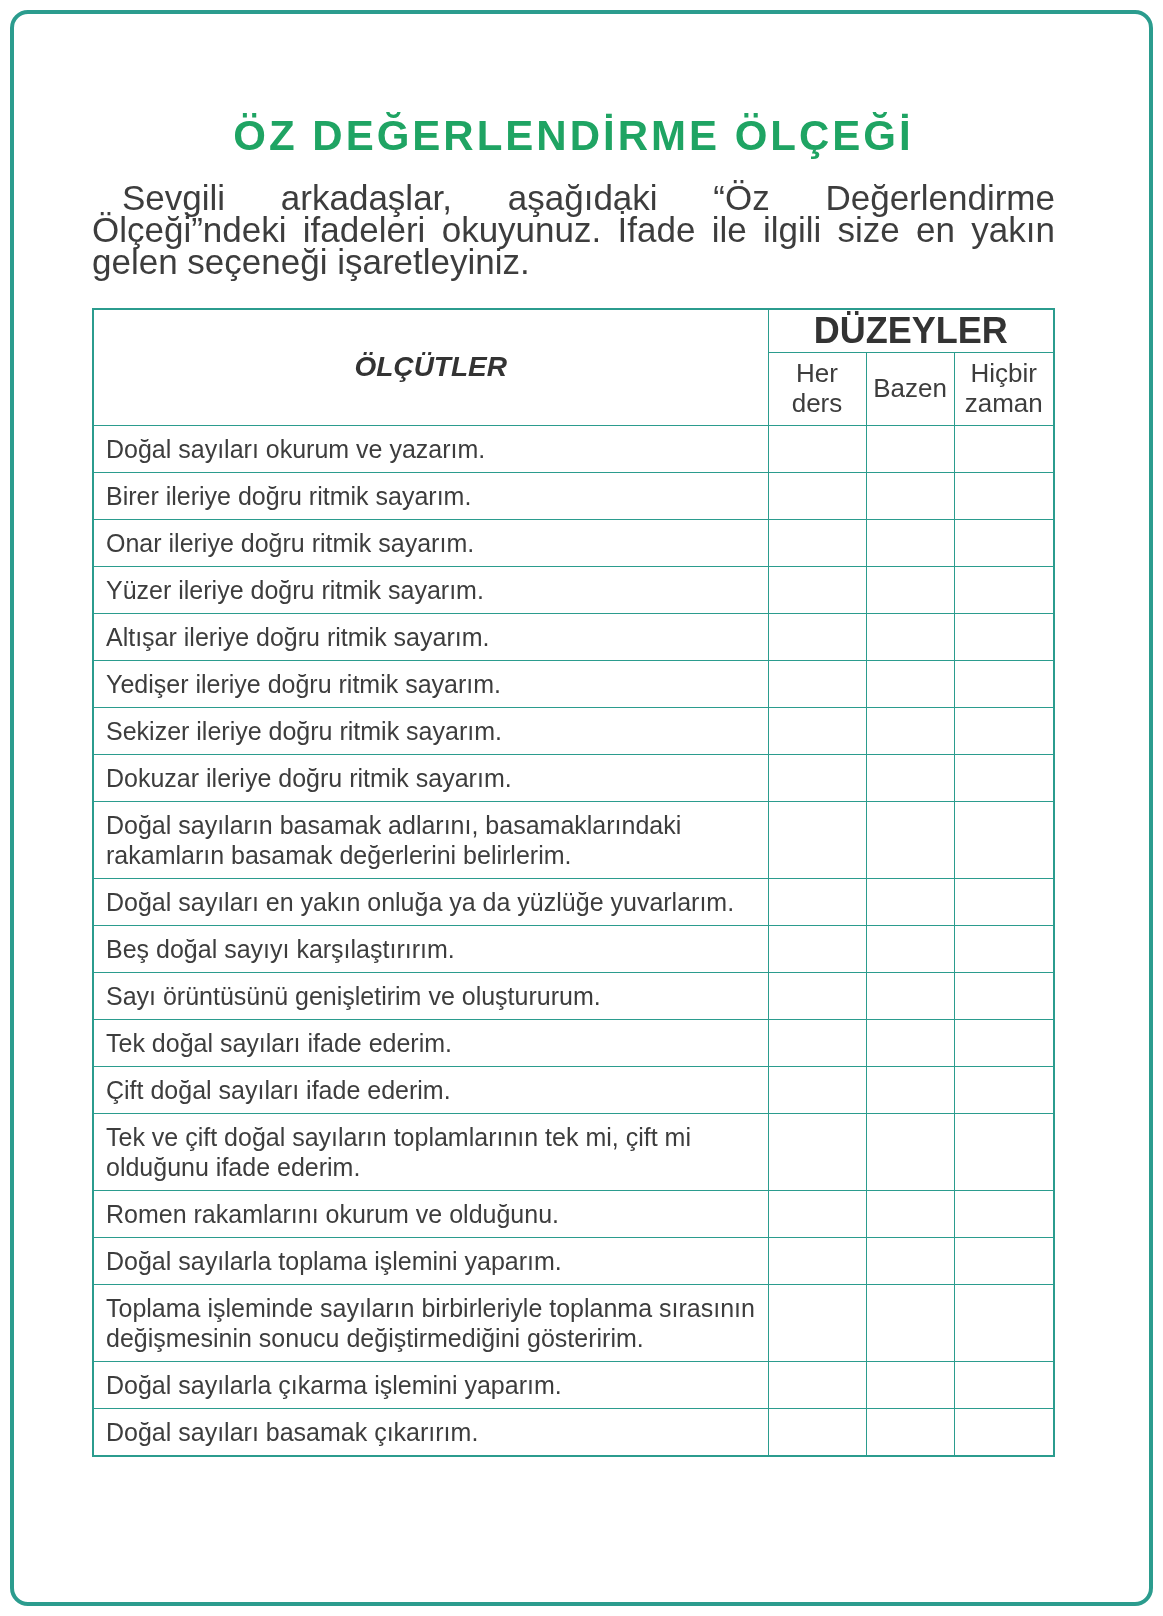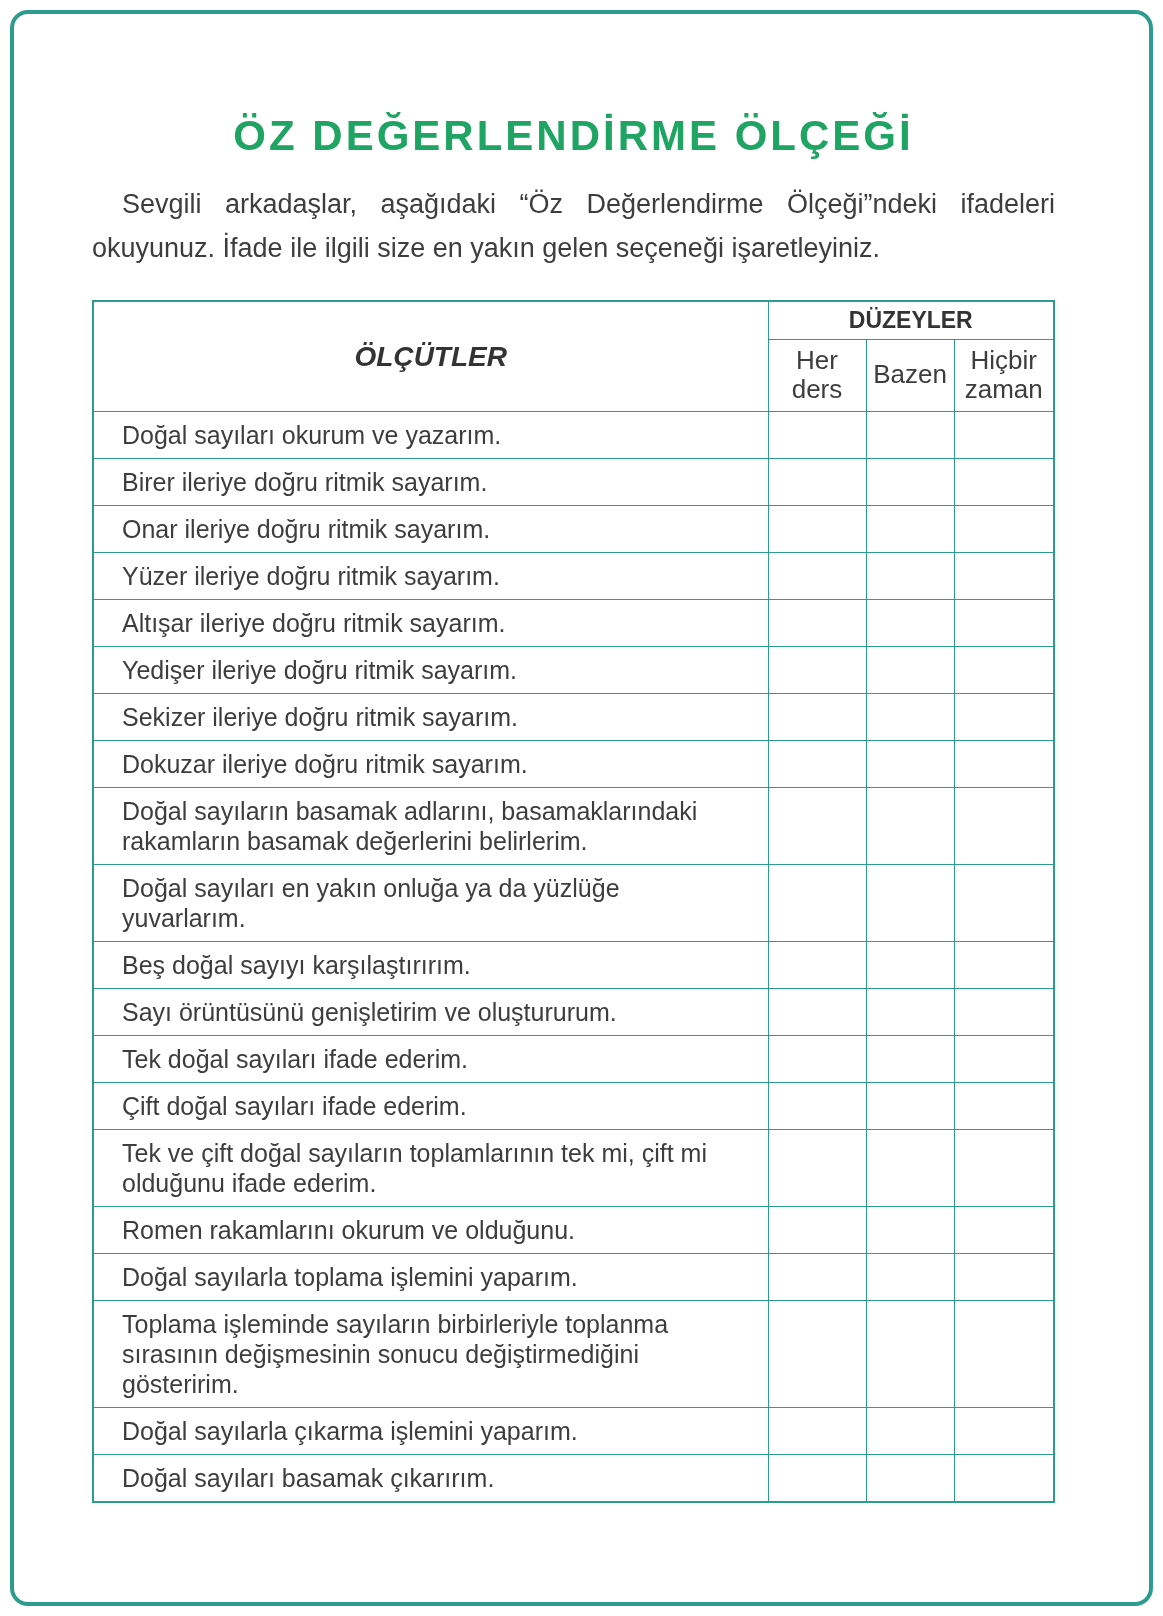--- a/index.html
+++ b/index.html
@@ -29,22 +29,22 @@
     margin-top: 112px;
     text-align: center;
     font-size: 42px;
     font-weight: 700;
     letter-spacing: 3px;
     color: #1fa463;
     font-family: "Liberation Sans", sans-serif;
     text-transform: uppercase;
   }
   p.intro {
-    font-size: 27px;
-    line-height: 44px;
+    font-size: 35px;
+    line-height: 32px;
     text-align: justify;
     text-indent: 30px;
     margin-top: 24px;
     color: #3d3d3d;
   }
   p.intro:first-of-type { margin-top: 22px; }
 
   table.assessment {
     margin-top: 30px;
     width: 100%;
@@ -56,21 +56,21 @@
     border: 1.5px solid #2b9c8e;
   }
   th.criteria-h {
     font-size: 28px;
     font-weight: 700;
     vertical-align: middle;
     color: #333333;
     font-style: italic;
   }
   th.levels-h {
-    font-size: 23px;
+    font-size: 36px;
     font-weight: 700;
     text-align: center;
     height: 38px;
     color: #333333;
   }
   th.level-col {
     font-size: 26px;
     font-weight: 400;
     text-align: center;
     vertical-align: middle;
@@ -80,21 +80,21 @@
     color: #3d3d3d;
   }
   col.c-criteria { width: auto; }
   col.c-level1 { width: 98px; }
   col.c-level2 { width: 88px; }
   col.c-level3 { width: 100px; }
 
   td.criterion {
     font-size: 25px;
     line-height: 30px;
-    padding: 8px 28px;
+    padding: 8px 12px;
     text-align: left;
     vertical-align: middle;
     color: #3d3d3d;
   }
   td.mark-cell { height: 44px; }
 </style>
 </head>
 <body>
 
 <div class="page-border"></div>

